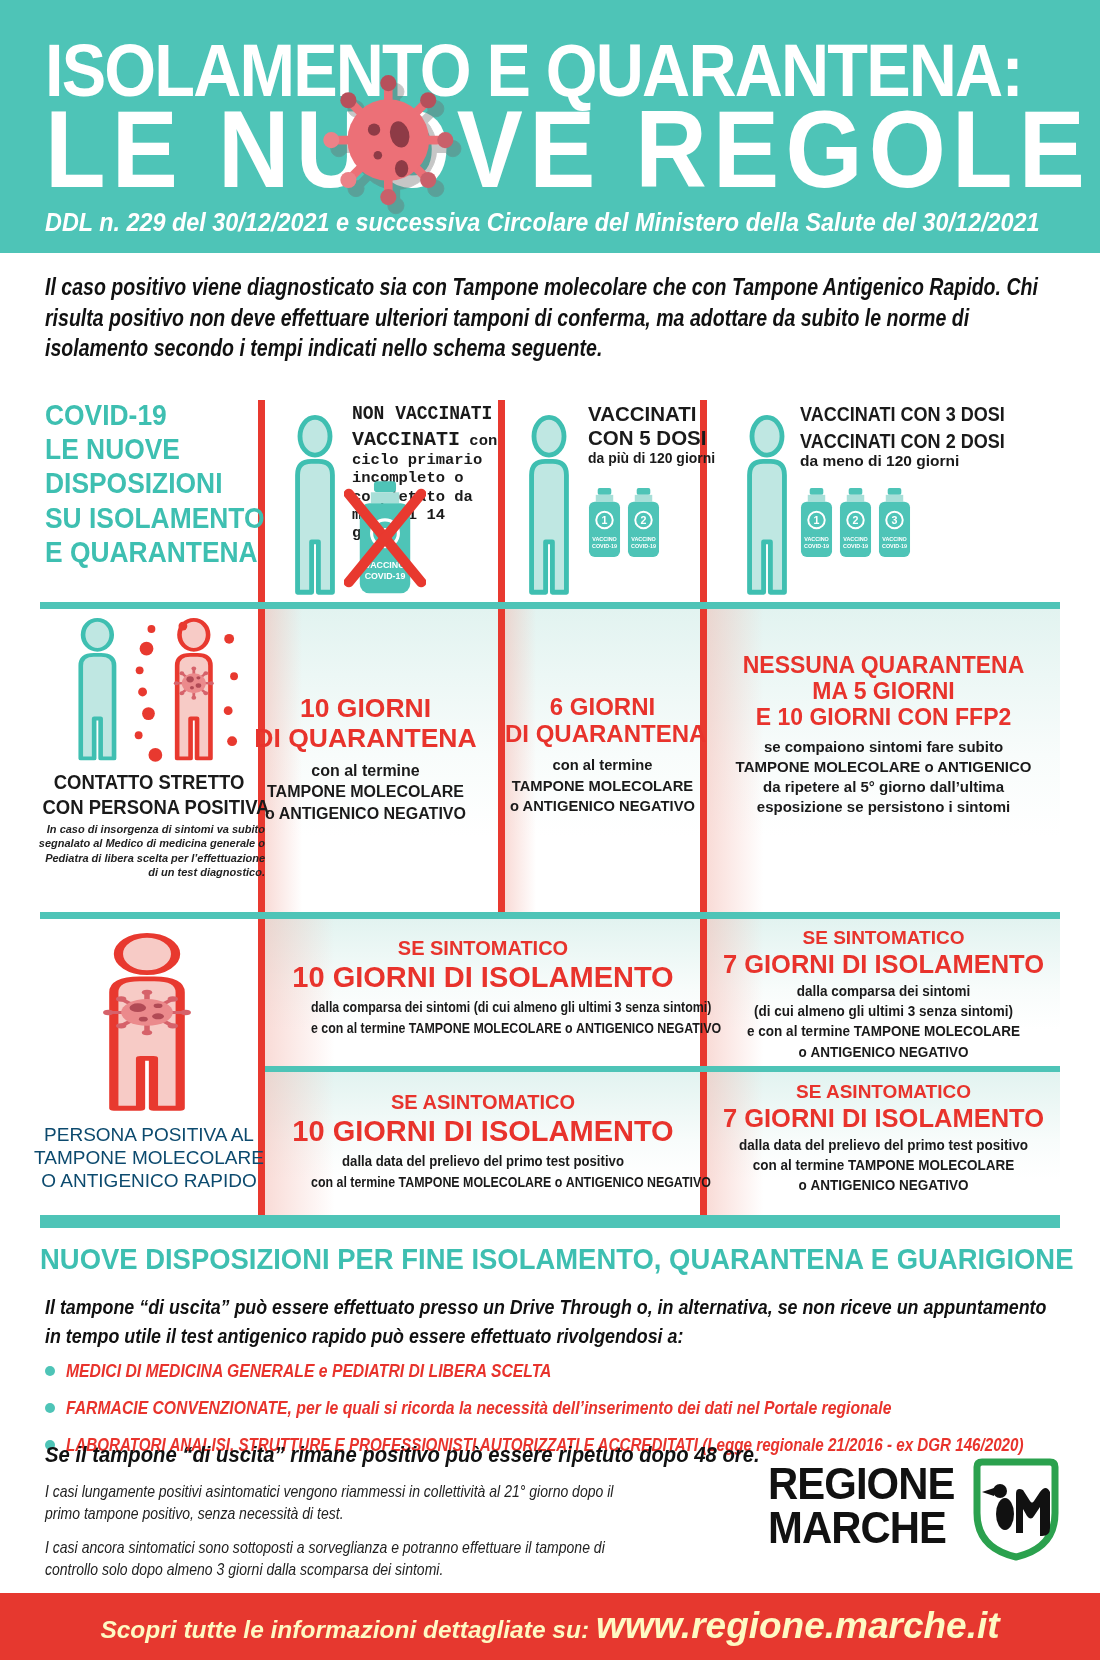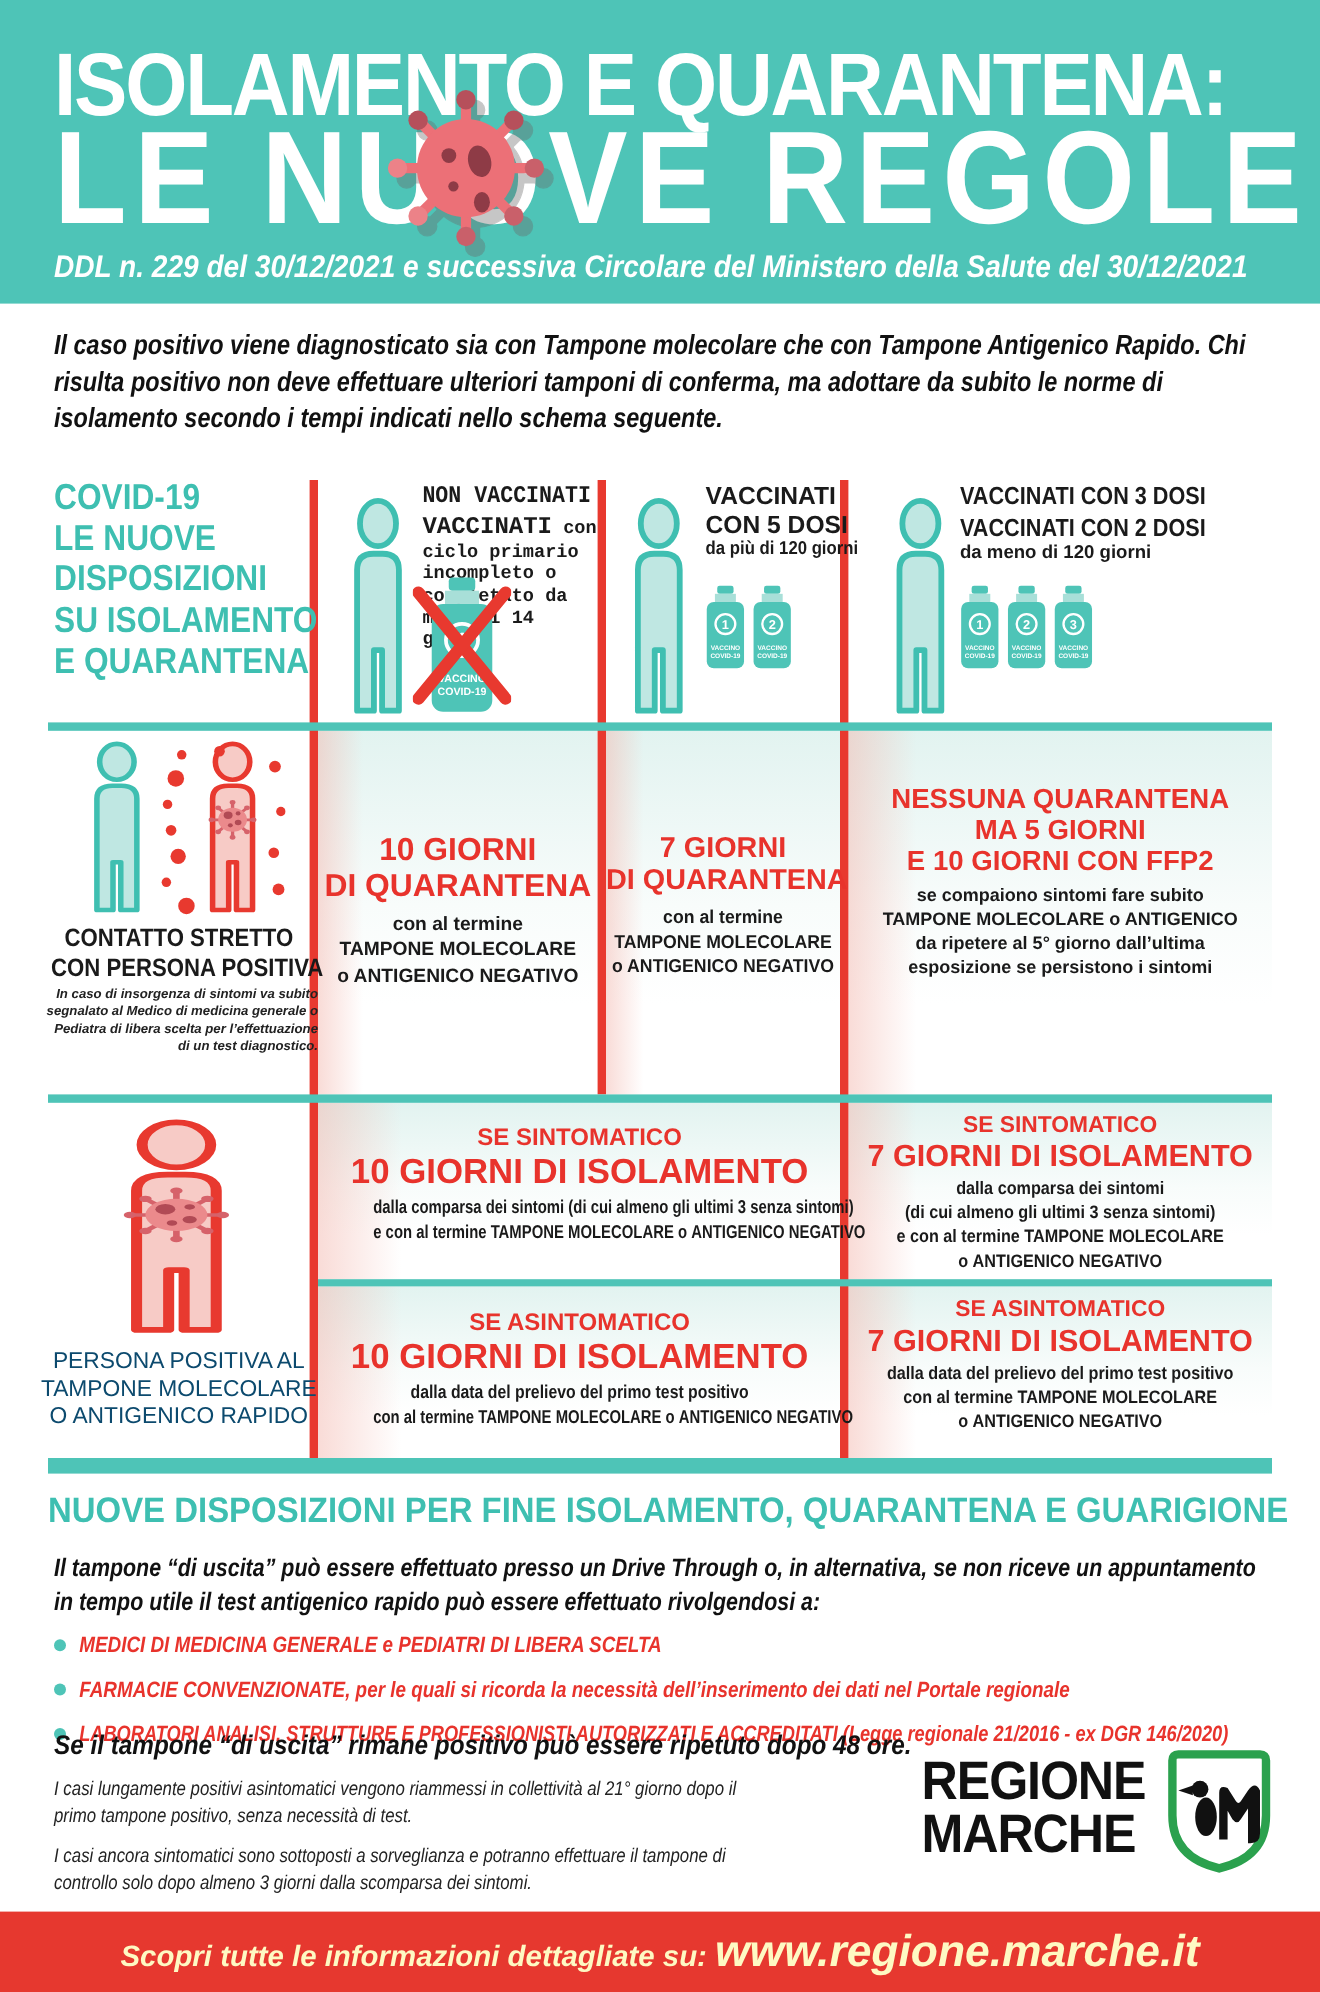--- a/index.html
+++ b/index.html
@@ -288,32 +288,32 @@
       <circle cx="175" cy="97" r="4.5"></circle>
         <circle cx="179" cy="128" r="5"></circle>
     </g>
   </svg>
   <div class="abs c" style="left:28px;top:770px;width:242px;">
     <div class="lbl-big nw oC sx88">CONTATTO STRETTO</div>
     <div class="lbl-big nw oC sx88">CON PERSONA POSITIVA</div>
   </div>
   <div class="abs c note" style="left:33px;top:822px;width:232px;">In caso di insorgenza di sintomi va subito segnalato al Medico di medicina generale o Pediatra di libera scelta per l’effettuazione di un test diagnostico.</div>
 
-  <div class="abs c" style="left:265px;top:694px;width:233px;">
+  <div class="abs c" style="left:249px;top:694px;width:233px;">
     <div class="redT t27 nw oC">10 GIORNI</div>
     <div class="redT t27 nw oC">DI QUARANTENA</div>
     <div class="sub16" style="margin-top:7px;">
       <div class="w7">con al termine</div>
       <div class="w8">TAMPONE MOLECOLARE</div>
       <div class="w8">o ANTIGENICO NEGATIVO</div>
     </div>
   </div>
 
   <div class="abs c" style="left:505px;top:694px;width:195px;">
-    <div class="redT t24 nw oC">7 GIORNI</div>
+    <div class="redT t24 nw oC">6 GIORNI</div>
     <div class="redT t24 nw oC">DI QUARANTENA</div>
     <div class="sub155" style="margin-top:7px;">
       <div class="w7 nw oC sx95">con al termine</div>
       <div class="w8 nw oC sx95">TAMPONE MOLECOLARE</div>
       <div class="w8 nw oC sx95">o ANTIGENICO NEGATIVO</div>
     </div>
   </div>
 
   <div class="abs c" style="left:707px;top:652px;width:353px;">
     <div class="redT t23 nw oC">NESSUNA QUARANTENA</div>

